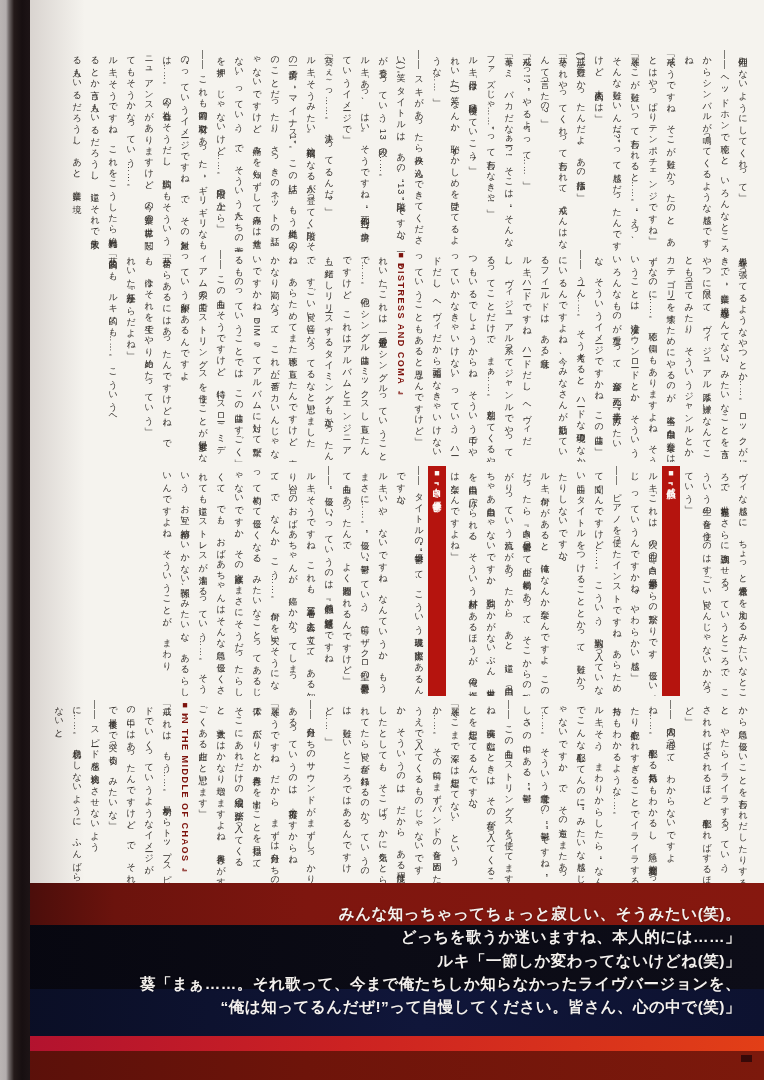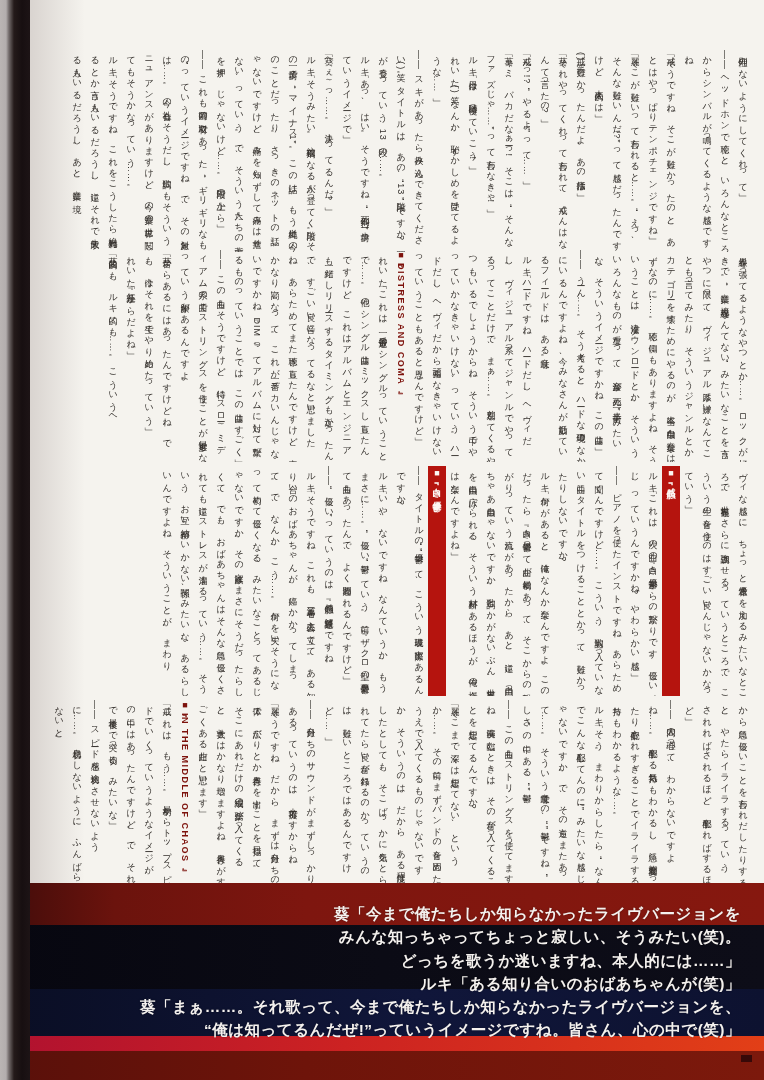--- a/index.html
+++ b/index.html
@@ -115,22 +115,21 @@
 
   <div class="bottom">
     <div id="stripes">
         <div class="stripe" style="height: 42px; background: linear-gradient(90deg, rgb(64, 12, 10) 0%, rgb(107, 19, 13) 15%, rgb(126, 22, 15) 40%, rgb(134, 24, 15) 100%);"></div>
         <div class="stripe" style="height: 64px; background: linear-gradient(90deg, rgb(7, 7, 16) 0%, rgb(11, 11, 21) 50%, rgb(13, 13, 24) 100%);"></div>
         <div class="stripe" style="height: 47px; background: linear-gradient(90deg, rgb(10, 14, 36) 0%, rgb(16, 22, 58) 55%, rgb(13, 18, 48) 100%);"></div>
         <div class="stripe" style="height: 15px; background: linear-gradient(90deg, rgb(176, 17, 48) 0%, rgb(204, 34, 34) 45%, rgb(226, 63, 23) 100%);"></div>
         <div class="stripe" style="height: 29px; background: linear-gradient(90deg, rgb(89, 16, 10) 0%, rgb(110, 20, 10) 40%, rgb(124, 25, 12) 100%);"></div>
       </div>
     <div class="quote" id="quote">
-        <div class="qline">葵「今まで俺たちしか知らなかったライヴバージョンを</div>
         <div class="qline">みんな知っちゃってちょっと寂しい、そうみたい(笑)。</div>
         <div class="qline">どっちを歌うか迷いますね、本人的には……」</div>
-        <div class="qline">ルキ「ある知り合いのおばあちゃんが(笑)」</div>
+        <div class="qline">ルキ「一節しか変わってないけどね(笑)」</div>
         <div class="qline">葵「まぁ……。それ歌って、今まで俺たちしか知らなかったライヴバージョンを、</div>
-        <div class="qline">“俺は知ってるんだぜ!”っていうイメージですね。皆さん、心の中で(笑)」</div>
+        <div class="qline">“俺は知ってるんだぜ!”って自慢してください。皆さん、心の中で(笑)」</div>
       </div>
     <div class="corner-mark"></div>
   </div>
 </div>
 
 </body></html>

